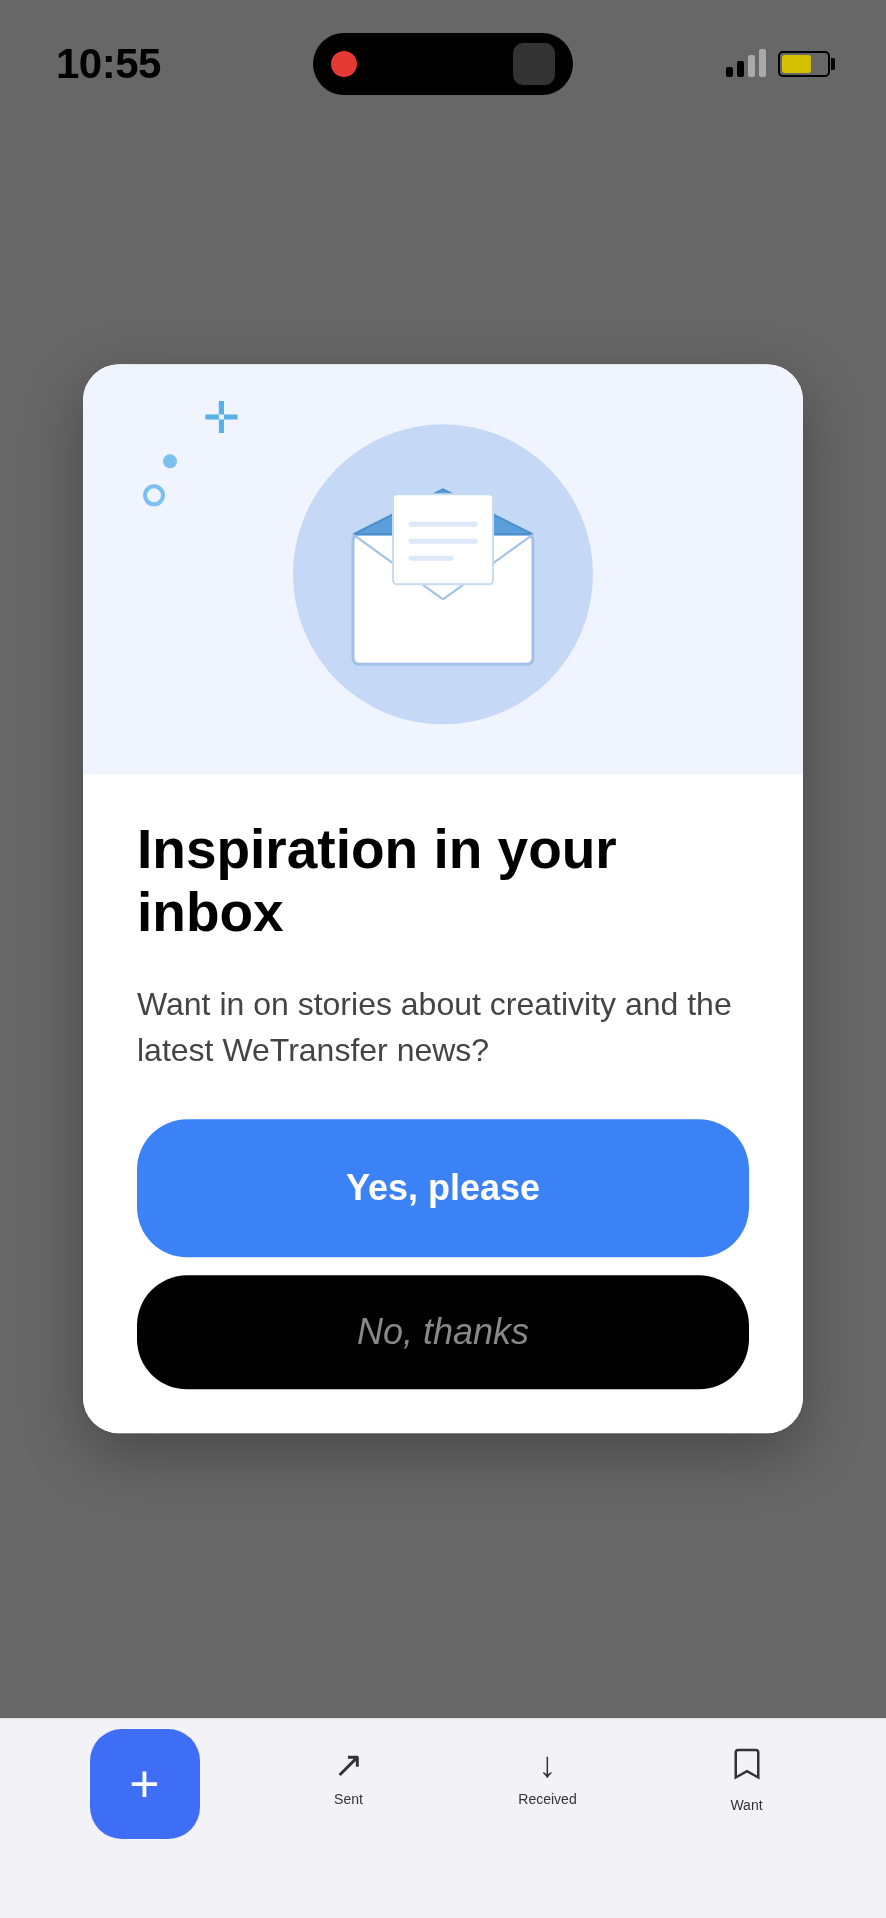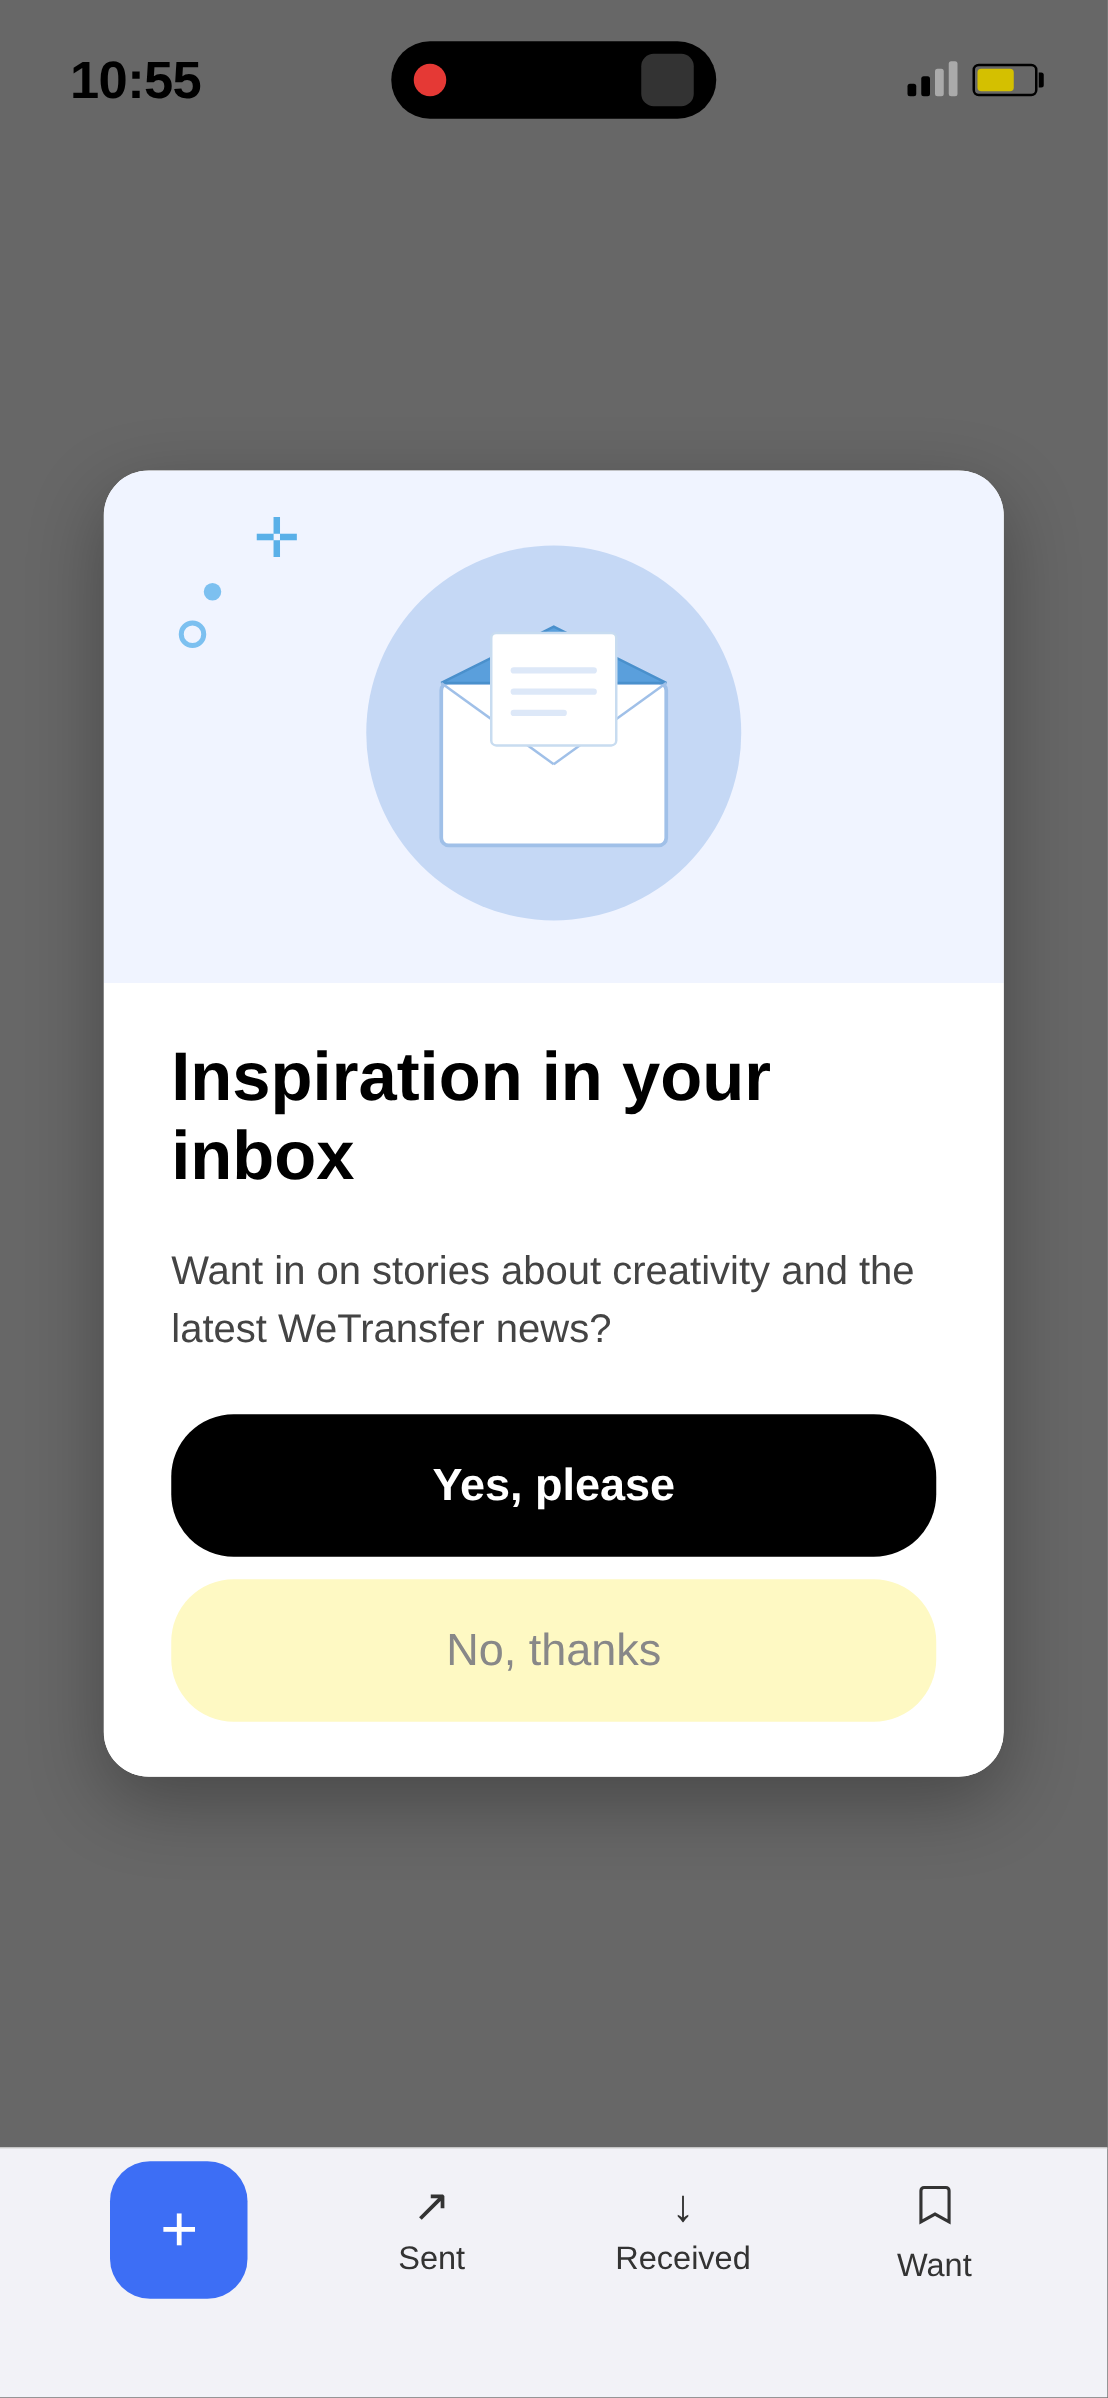--- a/index.html
+++ b/index.html
@@ -215,45 +215,46 @@
 
     .modal-description {
       font-size: 32px;
       color: #444;
       line-height: 1.45;
       margin-bottom: 46px;
     }
 
     .btn-primary {
       width: 100%;
-      background: #000000;
+      background: #3b82f6;
       color: #fff;
       border: none;
       border-radius: 50px;
-      padding: 36px 20px;
+      padding: 48px 20px;
       font-size: 36px;
       font-weight: 600;
       cursor: pointer;
       margin-bottom: 18px;
       display: block;
       text-align: center;
     }
 
     .btn-secondary {
       width: 100%;
-      background: #fef9c3;
+      background: #000000;
       color: #888;
       border: none;
       border-radius: 50px;
       padding: 36px 20px;
       font-size: 36px;
       font-weight: 500;
       cursor: pointer;
       display: block;
       text-align: center;
+      font-style: italic;
     }
 
     
     .bottom-nav {
       position: absolute;
       bottom: 0;
       left: 0;
       right: 0;
       height: 200px;
       background: #f2f2f7;
@@ -293,21 +294,21 @@
       min-width: 100px;
     }
 
     .nav-icon {
       font-size: 36px;
       color: #333;
       line-height: 1;
     }
 
     .nav-label {
-      font-size: 26px;
+      font-size: 14px;
       color: #333;
     }
 
     .home-indicator {
       position: absolute;
       bottom: 16px;
       left: 50%;
       transform: translateX(-50%);
       width: 160px;
       height: 7px;

